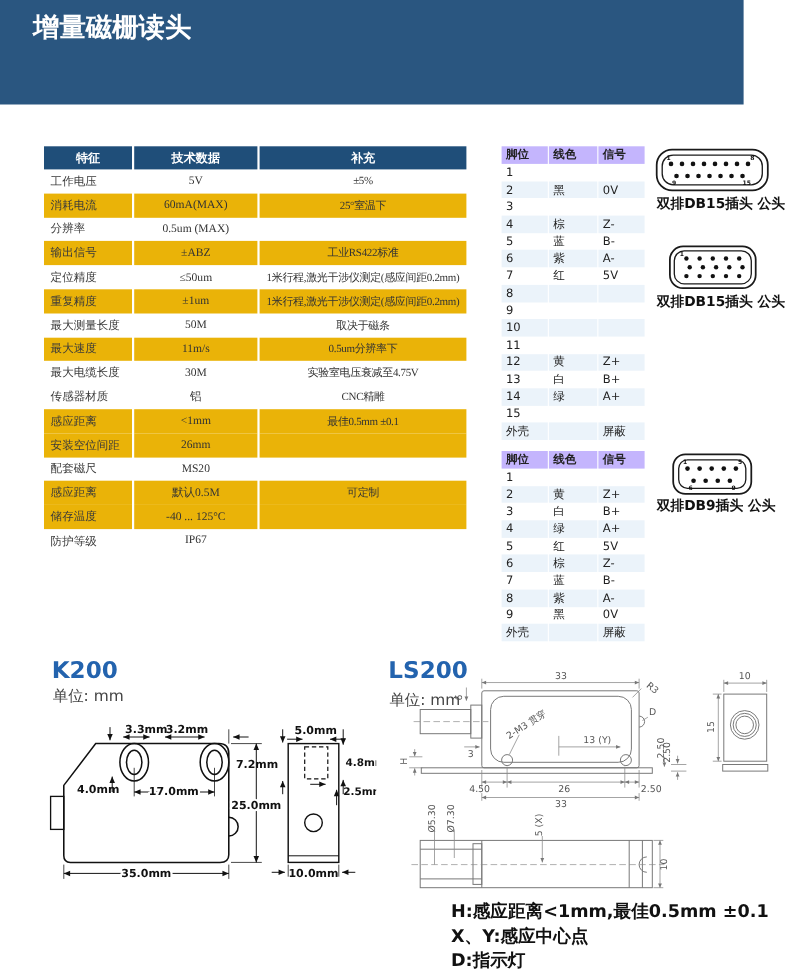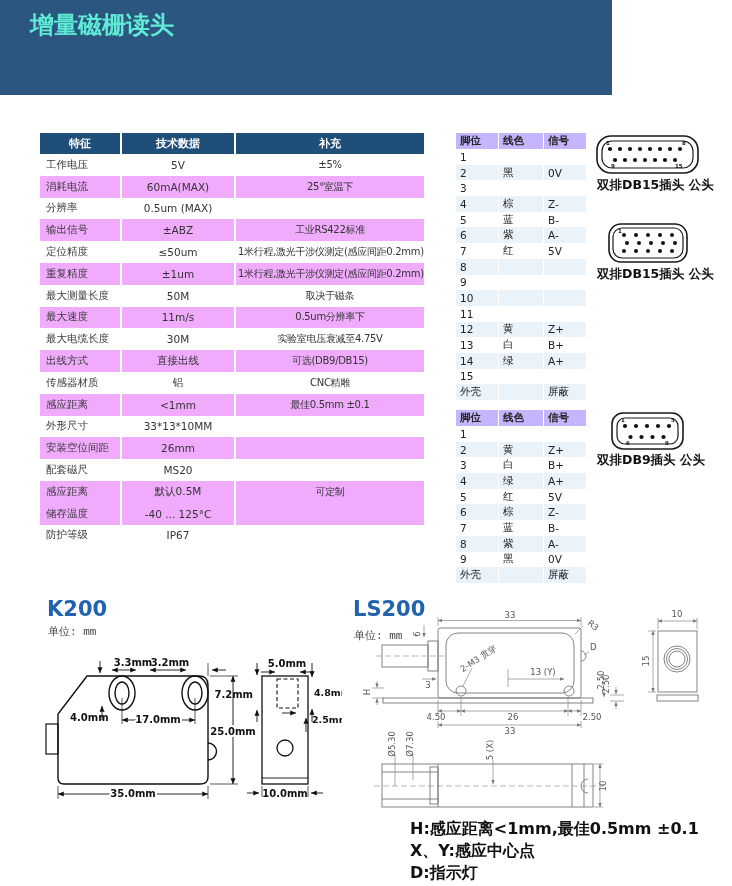--- a/index.html
+++ b/index.html
@@ -1,41 +1,41 @@
 <!DOCTYPE html>
 <html><head>
 <meta charset="utf-8">
 <style>
   html,body{margin:0;padding:0;}
   body{width:732px;height:886px;position:relative;background:#fff;
        font-family:"DejaVu Sans","Liberation Sans",sans-serif;color:#222;overflow:hidden;}
   .abs{position:absolute;}
   
-  .banner{left:0;top:0;width:612px;height:95px;background:#2A5680;color:#5eead4;box-sizing:border-box;padding:9px 0 15px 30px;}
+  .banner{left:0;top:0;width:676px;height:95px;background:#2A5680;color:#ffffff;box-sizing:border-box;padding:9px 0 15px 30px;}
   .banner .t1{font-size:24px;font-weight:bold;line-height:1.35;}
   .banner .t2{font-size:28px;font-weight:bold;letter-spacing:.3px;}
   
   table{border-collapse:separate;table-layout:fixed;}
-  .spec{left:38px;top:133px;width:386px;border-spacing:2px 0;font-size:10.5px;color:#333;}
+  .spec{left:38px;top:133px;width:386px;border-spacing:2px 0;font-size:10.5px;color:#333;font-family:Liberation Serif, serif;}
   .spec th{background:#1F4E79;color:#fff;font-weight:bold;font-size:11px;height:21px;text-align:center;padding:0;}
   .spec td{height:21.8px;padding:0 2px;text-align:center;white-space:nowrap;overflow:hidden;}
   .spec td:first-child{text-align:left;padding-left:6px;color:#3a3a3a;}
   .spec td:nth-child(3){font-size:10px;letter-spacing:-.3px;}
-  .spec tr.alt td{background:#f0abfc;}
+  .spec tr.alt td{background:#eab308;}
   
   .pins{width:130px;border-spacing:1px 0;font-size:10.5px;color:#222;}
   .pins th{background:#c4b5fd;font-weight:bold;text-align:left;height:16px;padding:0 0 0 4px;}
   .pins td{height:15.7px;padding:0 0 0 4px;white-space:nowrap;}
   .pins tr.alt td{background:#EBF3FA;}
   .db15t{left:455px;top:133px;}
   .db9t{left:455px;top:410px;}
   
   .cap{font-size:12.5px;font-weight:bold;color:#111;white-space:nowrap;}
   .sect{font-size:21px;font-weight:bold;color:#2363AE;}
-  .unit{font-size:11px;color:#444;font-family:Liberation Mono, monospace;}
+  .unit{font-size:14px;color:#444;}
   .notes{left:410px;top:818px;font-size:16px;font-weight:bold;color:#111;line-height:22px;}
   
   .conn{stroke:#1a1a1a;stroke-width:1.6;fill:#fff;}
   .conn2{stroke:#1a1a1a;stroke-width:1.2;fill:#fff;}
   .pinlab{font:bold 5.5px "DejaVu Sans",sans-serif;fill:#111;}
   .kbody{stroke:#111;stroke-width:1.4;fill:none;}
   .kd{stroke:#111;stroke-width:.9;fill:none;}
   .kd2{stroke:#111;stroke-width:.7;fill:none;}
   .kdim{font:bold 10px "DejaVu Sans",sans-serif;fill:#111;}
   .kdim9{font:bold 9.5px "DejaVu Sans",sans-serif;fill:#111;}
@@ -109,39 +109,29 @@
       <tr class="alt">
         <td>最大速度</td>
         <td>11m/s</td>
         <td>0.5um分辨率下</td>
       </tr>
       <tr>
         <td>最大电缆长度</td>
         <td>30M</td>
         <td>实验室电压衰减至4.75V</td>
       </tr>
-      <tr class="alt">
-        <td>出线方式</td>
-        <td>直接出线</td>
-        <td>可选(DB9/DB15)</td>
-      </tr>
       <tr>
         <td>传感器材质</td>
         <td>铝</td>
         <td>CNC精雕</td>
       </tr>
       <tr class="alt">
         <td>感应距离</td>
         <td>&lt;1mm</td>
         <td>最佳0.5mm ±0.1</td>
-      </tr>
-      <tr>
-        <td>外形尺寸</td>
-        <td>33*13*10MM</td>
-        <td></td>
       </tr>
       <tr class="alt">
         <td>安装空位间距</td>
         <td>26mm</td>
         <td></td>
       </tr>
       <tr>
         <td>配套磁尺</td>
         <td>MS20</td>
         <td></td>

